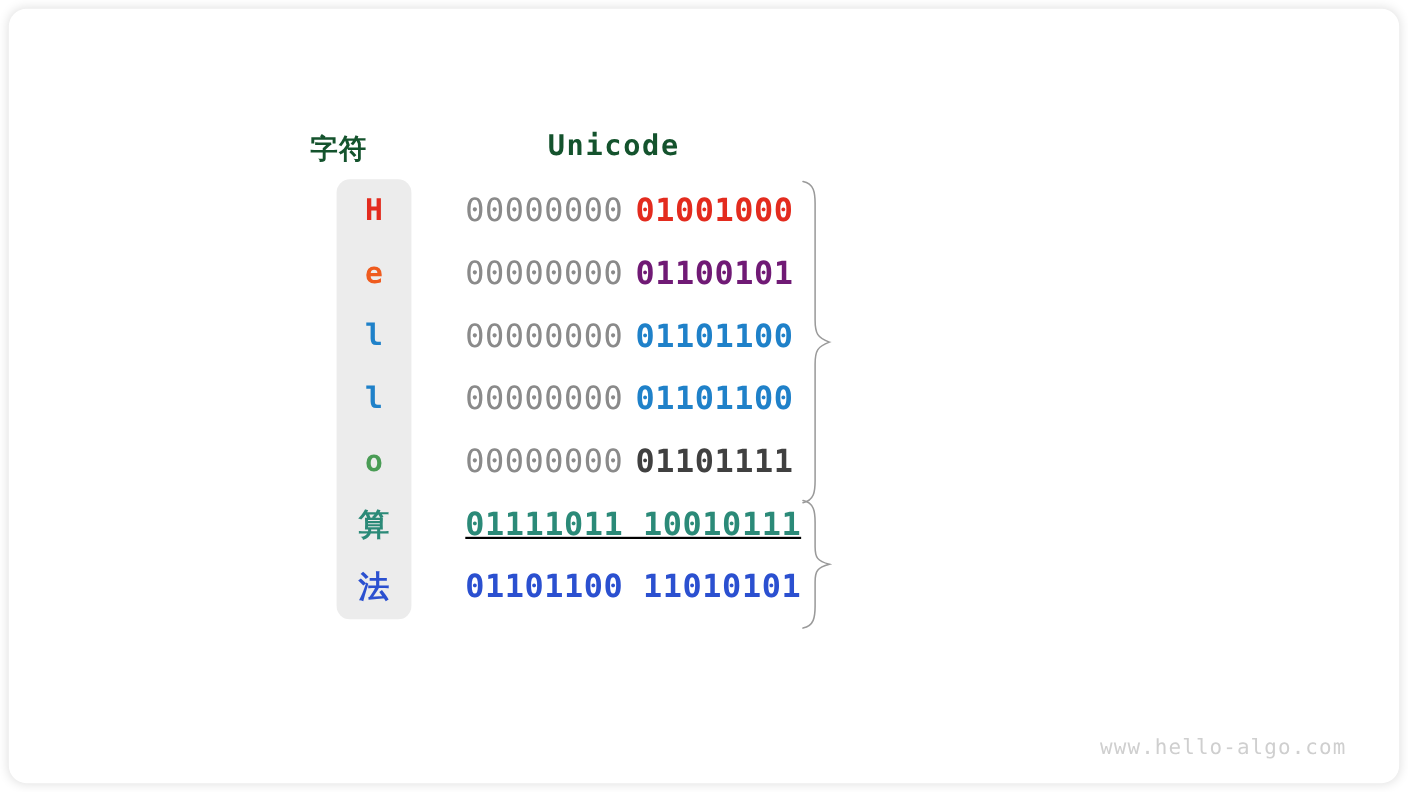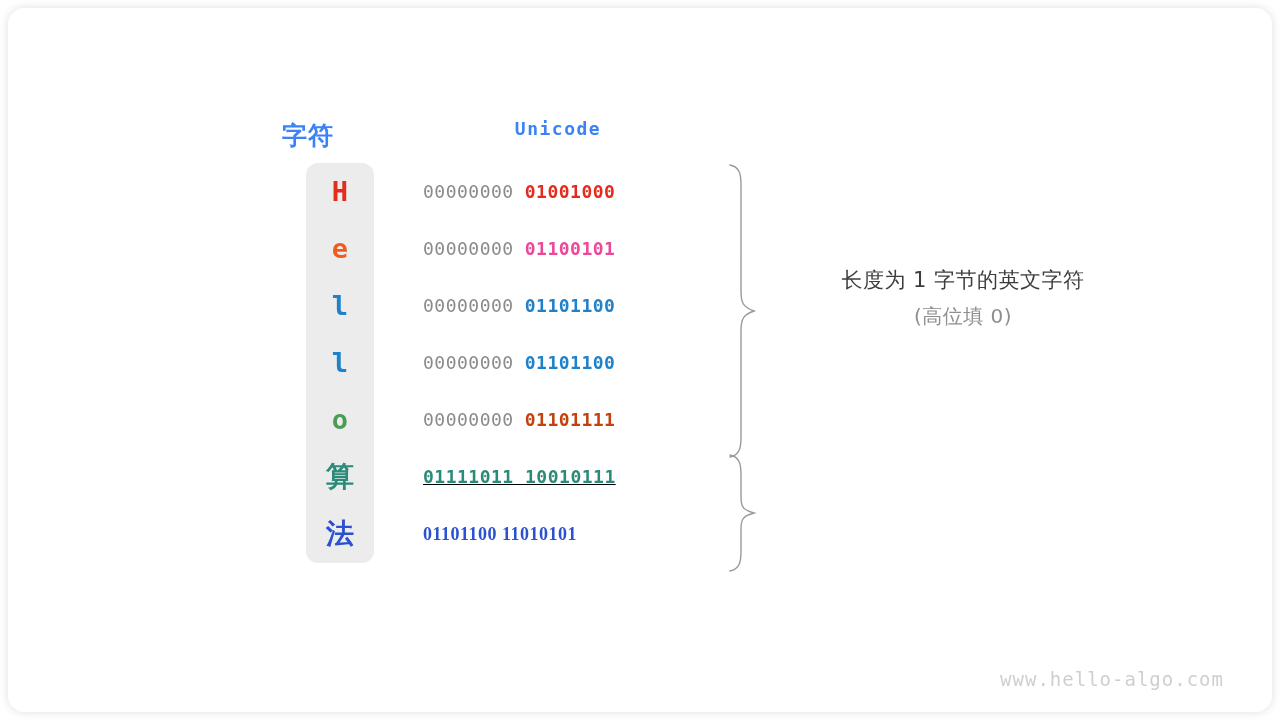--- a/index.html
+++ b/index.html
@@ -30,37 +30,37 @@
     position: absolute;
     left: 0; top: 0;
     width: 1264px;
     height: 704px;
   }
 
   
   .col-header {
     position: absolute;
     font-weight: bold;
-    color: #3b82f6;
+    color: #14532d;
     text-align: center;
     white-space: nowrap;
   }
   #header-char {
     left: 240px;
     top: 111px;
     width: 120px;
     font-size: 25px;
     font-family: "DejaVu Sans", sans-serif;
     letter-spacing: 1px;
   }
   #header-unicode {
     left: 415px;
     top: 110px;
     width: 270px;
-    font-size: 18px;
+    font-size: 26px;
     font-family: "DejaVu Sans Mono", "Liberation Mono", monospace;
     letter-spacing: 1.5px;
   }
 
   
   #char-column {
     position: absolute;
     left: 298px;
     top: 155px;
     width: 68px;
@@ -84,21 +84,21 @@
     font-size: 28px;
   }
 
   
   .bin-row {
     position: absolute;
     left: 415px;
     width: 270px;
     height: 57px;
     line-height: 57px;
-    font-size: 18px;
+    font-size: 29px;
     font-family: "DejaVu Sans Mono", "Liberation Mono", monospace;
     white-space: nowrap;
     letter-spacing: 0.5px;
   }
   .bin-pad {
     color: #8a8a8a;
     font-weight: normal;
   }
   .bin-val {
     font-weight: bold;
@@ -149,43 +149,39 @@
 
     <div class="col-header" id="header-char">字符</div>
     <div class="col-header" id="header-unicode">Unicode</div>
 
     <div id="char-column"></div>
 
     <div id="rows-layer">
         <div class="char-cell" style="top: 155px; left: 298px; position: absolute; color: rgb(227, 43, 30);">H</div>
         <div class="bin-row" style="top: 155px;"><span class="bin-pad">00000000</span><span class="bin-sep"></span><span class="bin-val" style="color: rgb(227, 43, 30);">01001000</span></div>
         <div class="char-cell" style="top: 212px; left: 298px; position: absolute; color: rgb(239, 91, 30);">e</div>
-        <div class="bin-row" style="top: 212px;"><span class="bin-pad">00000000</span><span class="bin-sep"></span><span class="bin-val" style="color: #ec4899;">01100101</span></div>
+        <div class="bin-row" style="top: 212px;"><span class="bin-pad">00000000</span><span class="bin-sep"></span><span class="bin-val" style="color: #701a75;">01100101</span></div>
         <div class="char-cell" style="top: 269px; left: 298px; position: absolute; color: rgb(31, 129, 201);">l</div>
         <div class="bin-row" style="top: 269px;"><span class="bin-pad">00000000</span><span class="bin-sep"></span><span class="bin-val" style="color: rgb(31, 129, 201);">01101100</span></div>
         <div class="char-cell" style="top: 326px; left: 298px; position: absolute; color: rgb(31, 129, 201);">l</div>
         <div class="bin-row" style="top: 326px;"><span class="bin-pad">00000000</span><span class="bin-sep"></span><span class="bin-val" style="color: rgb(31, 129, 201);">01101100</span></div>
         <div class="char-cell" style="top: 383px; left: 298px; position: absolute; color: rgb(74, 156, 85);">o</div>
-        <div class="bin-row" style="top: 383px;"><span class="bin-pad">00000000</span><span class="bin-sep"></span><span class="bin-val" style="color: #c2410c;">01101111</span></div>
+        <div class="bin-row" style="top: 383px;"><span class="bin-pad">00000000</span><span class="bin-sep"></span><span class="bin-val" style="color: #404040;">01101111</span></div>
         <div class="char-cell cjk" style="top: 440px; left: 298px; position: absolute; color: rgb(43, 138, 120);">算</div>
         <div class="bin-row" style="top: 440px; text-decoration: underline;"><span class="bin-val" style="color: rgb(43, 138, 120);">01111011 10010111</span></div>
         <div class="char-cell cjk" style="top: 497px; left: 298px; position: absolute; color: rgb(43, 80, 208);">法</div>
-        <div class="bin-row" style="top: 497px;"><span class="bin-val" style="color: rgb(43, 80, 208); font-family: Liberation Serif, serif;">01101100 11010101</span></div>
+        <div class="bin-row" style="top: 497px;"><span class="bin-val" style="color: rgb(43, 80, 208);">01101100 11010101</span></div>
       </div>
 
     <svg class="brace" id="brace-1" style="left:718px; top:155px;" width="40" height="300" viewBox="0 0 40 300">
       <path d="M 4 2 C 14 4 15 12 15 22 L 15 128 C 15 140 17 144 28 148 C 17 152 15 156 15 168 L 15 274 C 15 284 14 292 4 294" fill="none" stroke="#9a9a9a" stroke-width="1.4" stroke-linecap="round"></path>
     </svg>
 
     <svg class="brace" id="brace-2" style="left:718px; top:445px;" width="40" height="120" viewBox="0 0 40 120">
       <path d="M 4 2 C 14 4 15 12 15 22 L 15 44 C 15 54 17 57 28 60 C 17 63 15 66 15 76 L 15 98 C 15 108 14 116 4 118" fill="none" stroke="#9a9a9a" stroke-width="1.4" stroke-linecap="round"></path>
     </svg>
 
-    <div class="annotation" id="annotation-1" style="left:705px; top:258px; width:500px;">
-      <div class="ann-main">长度为 1 字节的英文字符</div>
-      <div class="ann-sub">(高位填 0)</div>
-    </div>
 
 
     <div id="watermark">www.hello-algo.com</div>
 
   </div>
 </div>
 
 </body></html>

